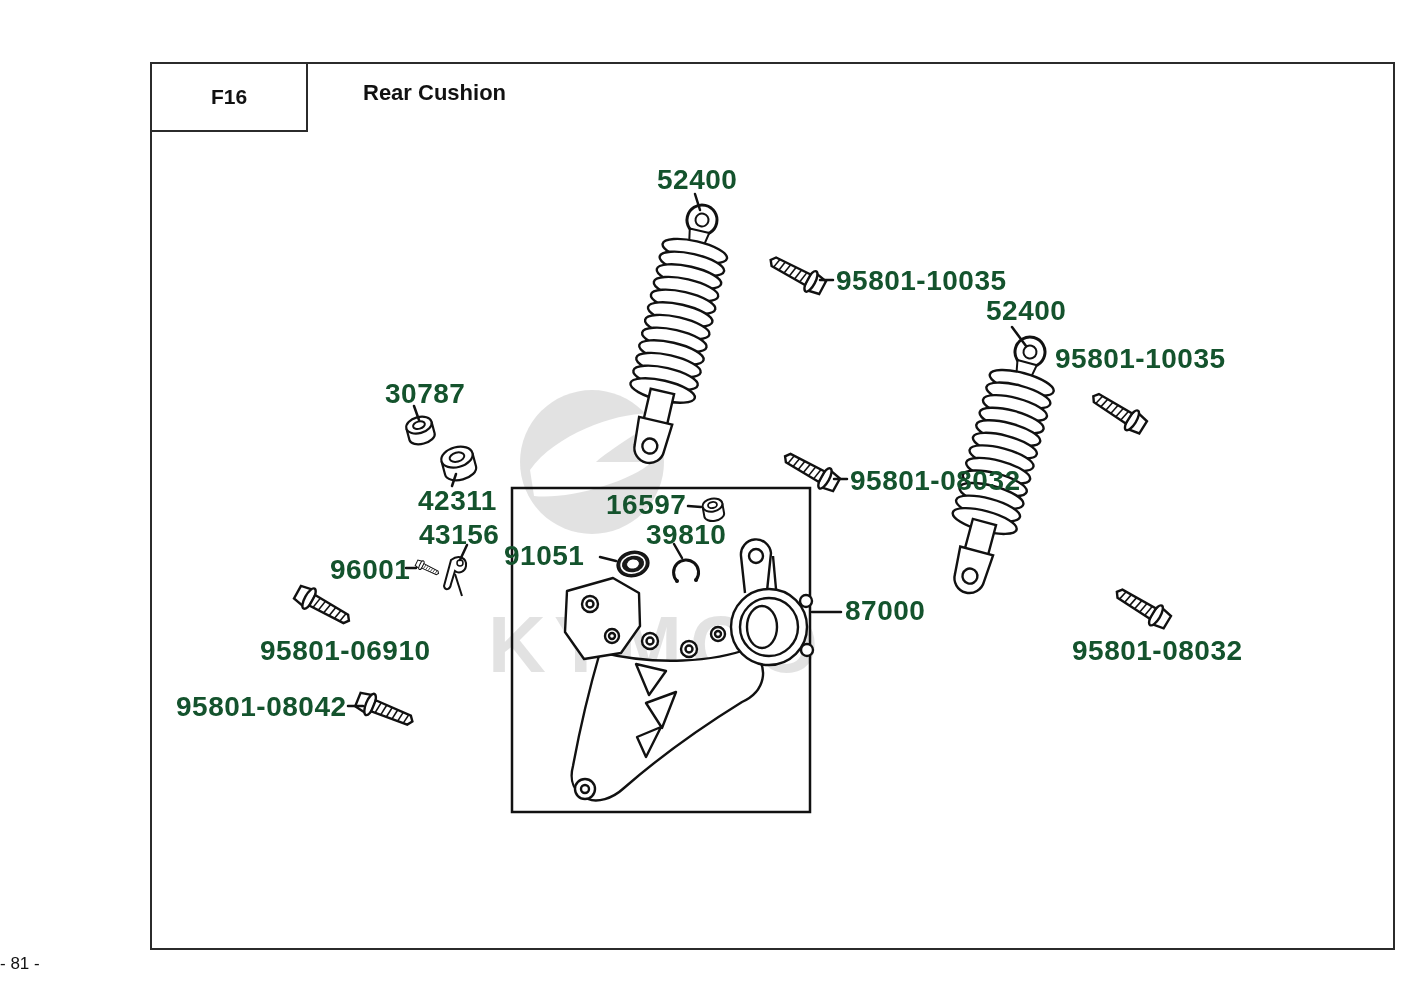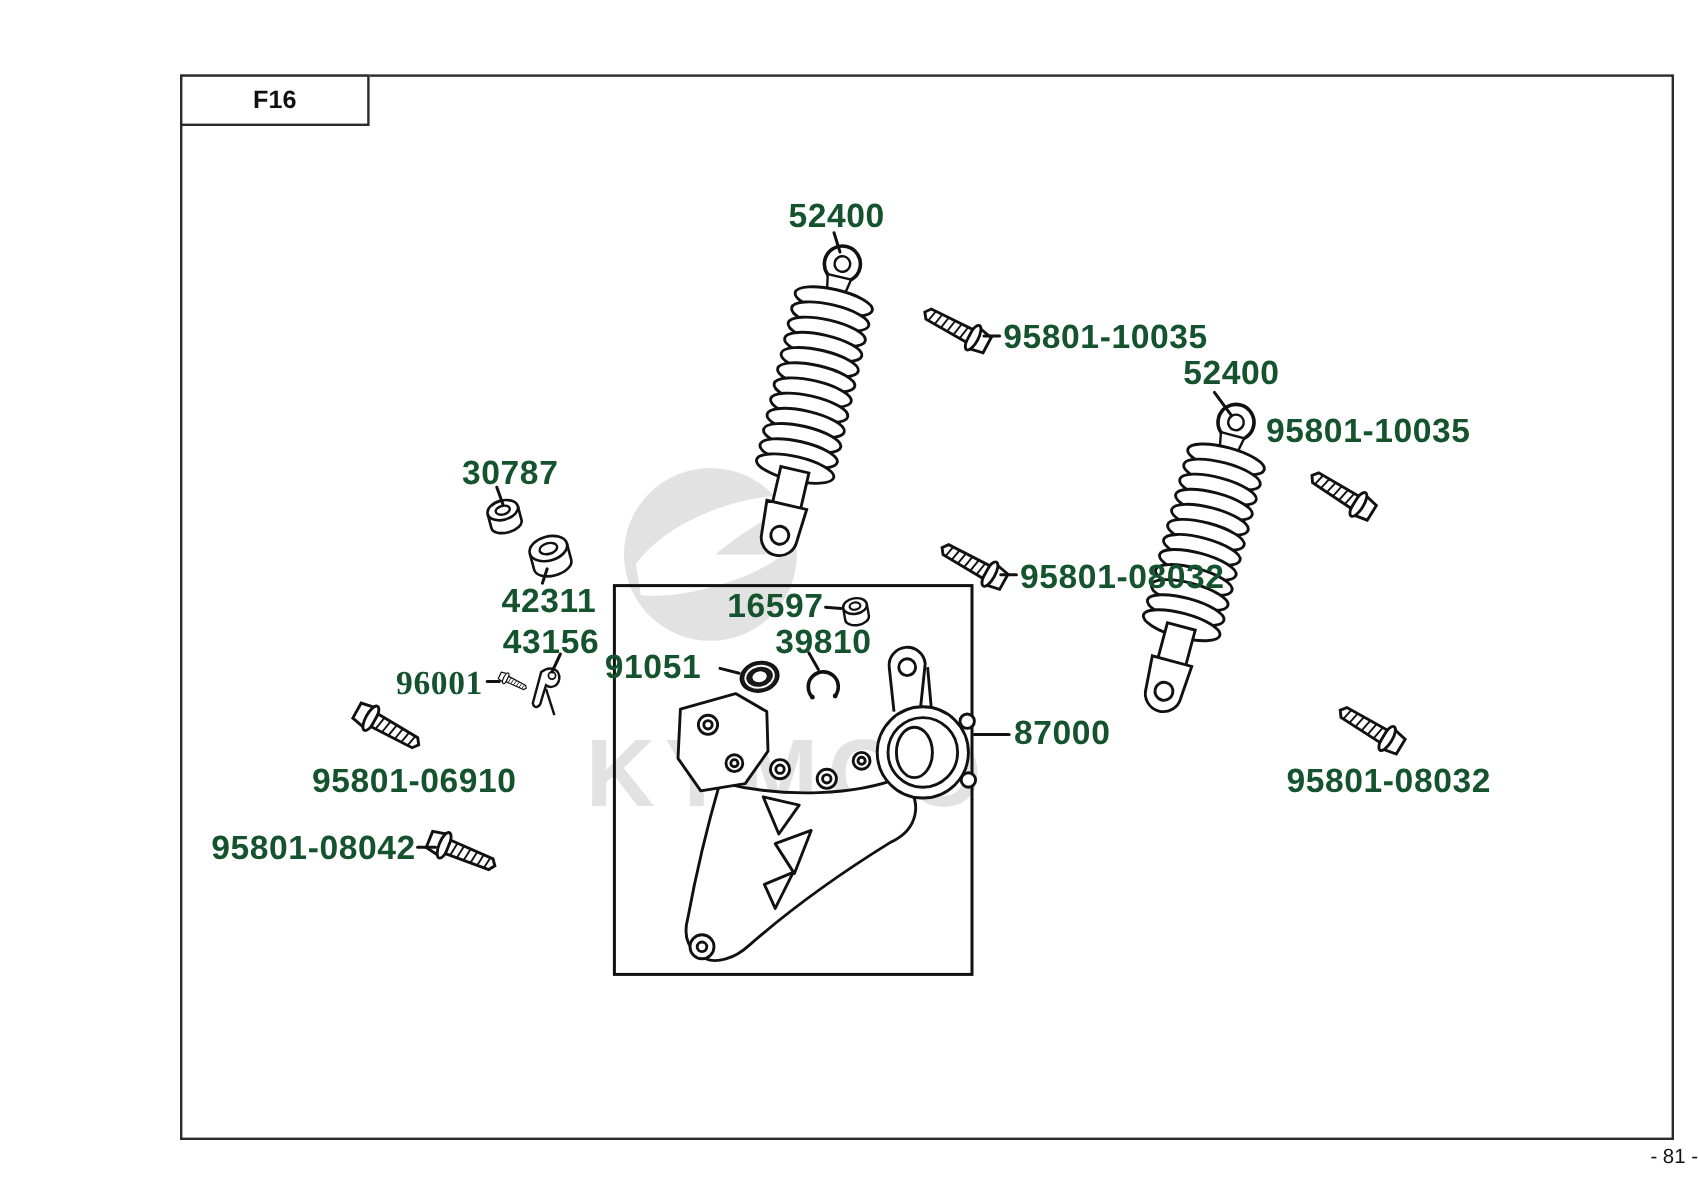--- a/index.html
+++ b/index.html
@@ -6,48 +6,49 @@
   html, body { margin: 0; padding: 0; background: #fff; }
   .page {
     position: relative; width: 1415px; height: 1000px; background: #fff;
     font-family: "Liberation Sans", sans-serif; overflow: hidden;
   }
   .frame {
     position: absolute; left: 150px; top: 62px; width: 1245px; height: 888px;
     border: 2px solid #2b2b2b;
   }
   .code-box {
-    position: absolute; left: 150px; top: 62px; width: 158px; height: 43px;
+    position: absolute; left: 150px; top: 62px; width: 158px; height: 70px;
     border: 2px solid #2b2b2b; display: flex; align-items: center; justify-content: center;
     font-size: 21px; font-weight: 700; color: #111; background: #fff;
   }
   .page-title {
     position: absolute; left: 363px; top: 62px; height: 61px;
     display: flex; align-items: center; font-size: 22px; font-weight: 700; color: #111;
   }
   .plabel {
     position: absolute; font-size: 28px; font-weight: 700; color: #14532d;
     white-space: nowrap; line-height: 1; letter-spacing: 0.5px;
   }
   .page-num {
-    position: absolute; left: 0; top: 954px; width: 100%; text-align: right;
+    position: absolute; left: 0; top: 954px; width: 100%; text-align: left;
     font-size: 17px; color: #111;
   }
   svg.art { position: absolute; left: 0; top: 0; }
   .coil { fill: #fff; stroke: #111; stroke-width: 2.4; }
 </style>
 </head>
 <body>
 
 <div class="page">
 
   <div class="frame"></div>
   <div class="code-box">
     <span>F16</span>
   </div>
+  <div class="page-title">Rear Cushion</div>
 
   <svg class="art" width="1415" height="1000" viewBox="0 0 1415 1000">
     <defs>
       <g id="shock">
         <circle cx="0" cy="0" r="15" fill="#fff" stroke="#111" stroke-width="3"></circle>
         <circle cx="0" cy="0" r="6.5" fill="#fff" stroke="#111" stroke-width="2"></circle>
         <polygon points="-10,11 10,11 7,27 -7,27" fill="#fff" stroke="#111" stroke-width="2"></polygon>
         <ellipse class="coil" cx="0" cy="32" rx="33" ry="10"></ellipse>
         <ellipse class="coil" cx="0" cy="45" rx="33" ry="10"></ellipse>
         <ellipse class="coil" cx="0" cy="58" rx="33" ry="10"></ellipse>
@@ -178,21 +179,21 @@
     </g>
   </svg>
 
   <div class="plabel" style="left:657px; top:166px;">52400</div>
   <div class="plabel" style="left:836px; top:267px;">95801-10035</div>
   <div class="plabel" style="left:986px; top:297px;">52400</div>
   <div class="plabel" style="left:1055px; top:345px;">95801-10035</div>
   <div class="plabel" style="left:385px; top:380px;">30787</div>
   <div class="plabel" style="left:418px; top:487px;">42311</div>
   <div class="plabel" style="left:419px; top:521px;text-align:center;">43156</div>
-  <div class="plabel" style="left:330px; top:556px;font-family:Liberation Serif, serif;">96001</div>
+  <div class="plabel" style="left:330px; top:556px;">96001</div>
   <div class="plabel" style="left:260px; top:637px;">95801-06910</div>
   <div class="plabel" style="left:176px; top:693px;">95801-08042</div>
   <div class="plabel" style="left:850px; top:467px;">95801-08032</div>
   <div class="plabel" style="left:1072px; top:637px;">95801-08032</div>
   <div class="plabel" style="left:606px; top:491px;">16597</div>
   <div class="plabel" style="left:646px; top:521px;">39810</div>
   <div class="plabel" style="left:504px; top:542px;">91051</div>
   <div class="plabel" style="left:845px; top:597px;">87000</div>
 
   <div class="page-num">- 81 -</div>

